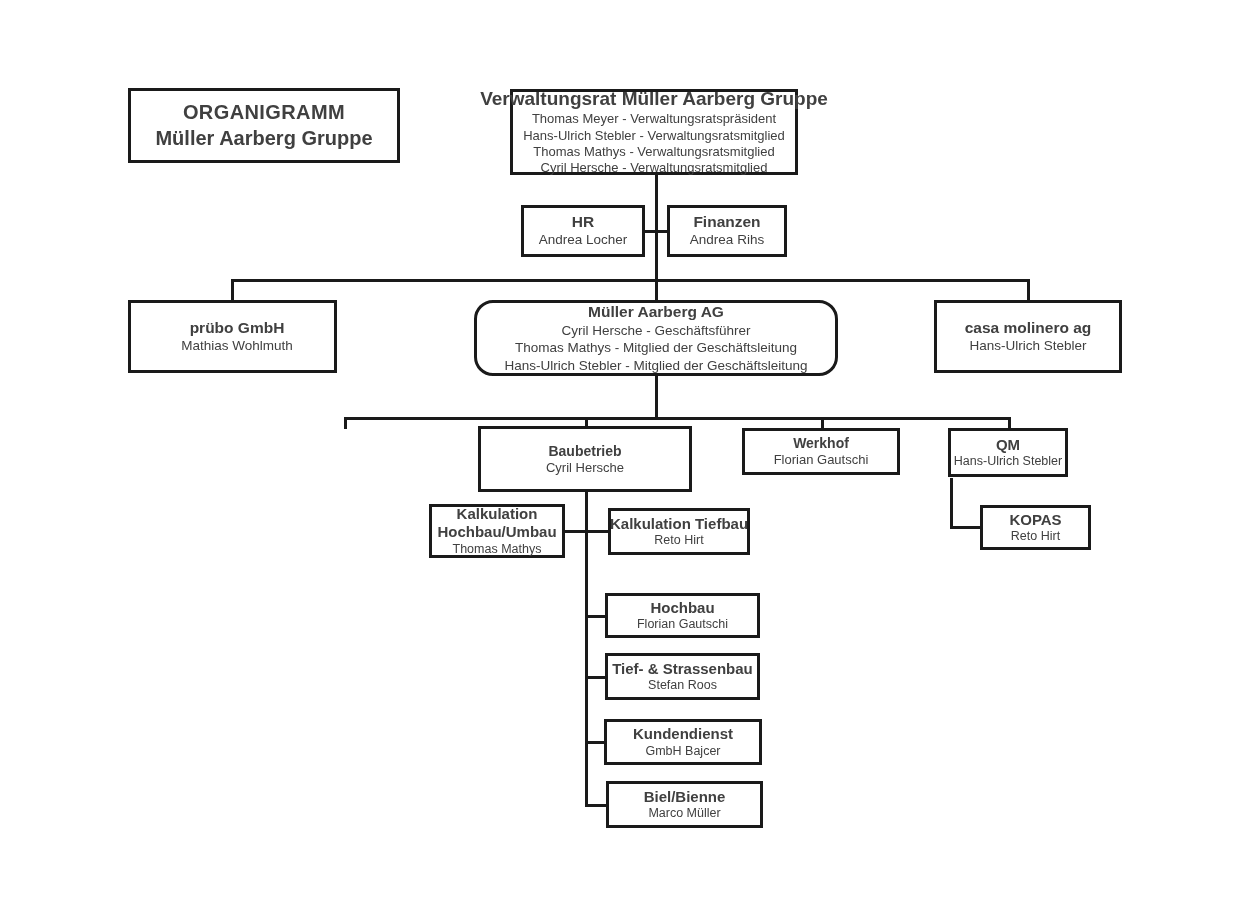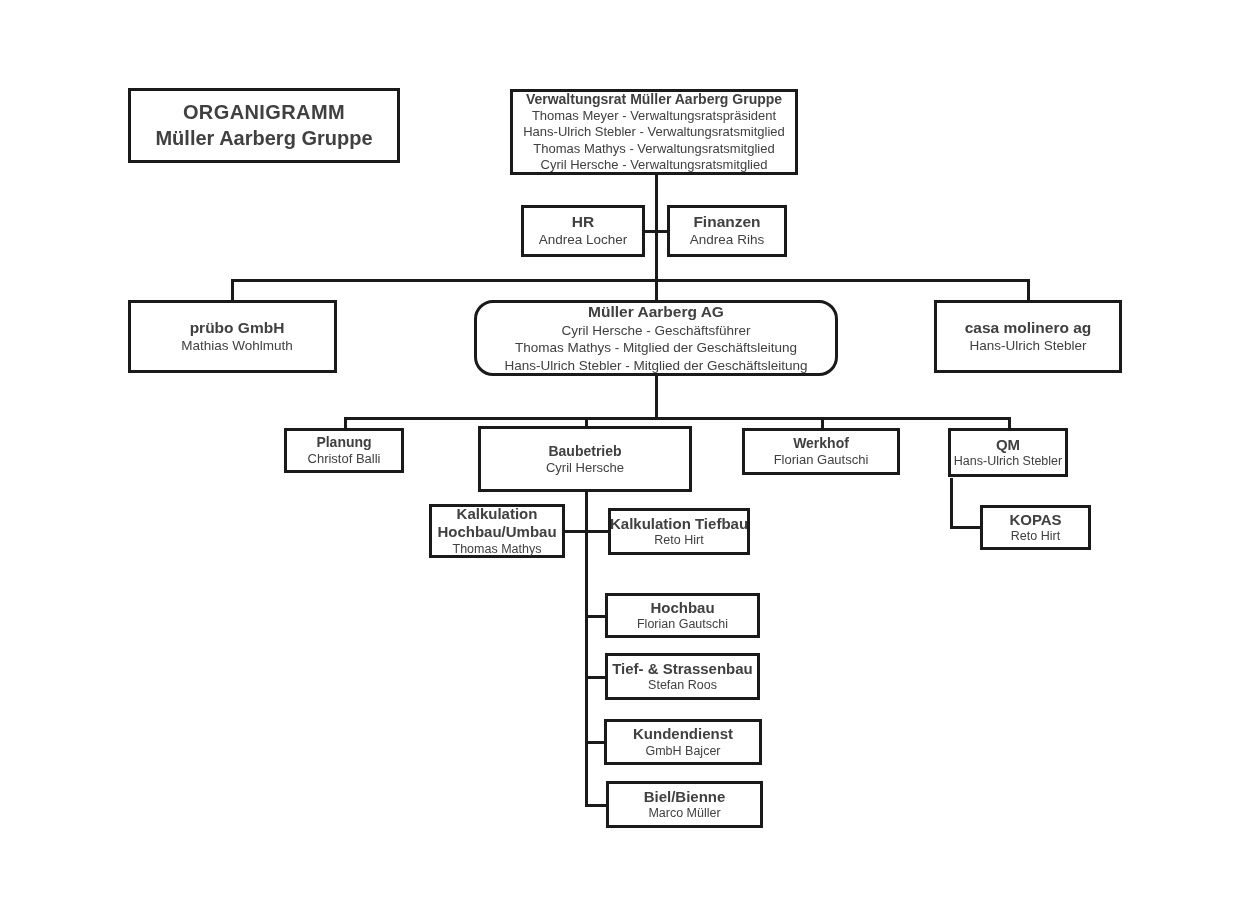--- a/index.html
+++ b/index.html
@@ -55,21 +55,21 @@
     font-weight: bold;
     font-size: 20px;
     letter-spacing: 0.4px;
     line-height: 1.3;
   }
   #legend-box .legend-sub {
     font-weight: bold;
     font-size: 20px;
     line-height: 1.35;
   }
-  .board-title { font-weight: bold; font-size: 14px; line-height: 1.25; white-space: nowrap;}
+  .board-title { font-weight: bold; font-size: 19px; line-height: 1.25; white-space: nowrap;}
   .board-line  { font-weight: normal; font-size: 13px; line-height: 1.26; white-space: nowrap;}
   .ag-title { font-weight: bold; font-size: 15.5px; line-height: 1.3; white-space: nowrap;}
   .ag-line  { font-weight: normal; font-size: 13.5px; line-height: 1.3; white-space: nowrap;}
 
   
   .conn {
     position: absolute;
     background: #1a1a1a;
     z-index: 1;
   }
@@ -142,24 +142,20 @@
     <div class="ag-line">Cyril Hersche - Geschäftsführer</div>
     <div class="ag-line">Thomas Mathys - Mitglied der Geschäftsleitung</div>
     <div class="ag-line">Hans-Ulrich Stebler - Mitglied der Geschäftsleitung</div>
   </div>
 
   <div class="node t-15" style="left:934px; top:300px; width:188px; height:73px;">
     <div class="title">casa molinero ag</div>
     <div class="sub">Hans-Ulrich Stebler</div>
   </div>
 
-  <div class="node t-14" style="left:284px; top:428px; width:120px; height:45px;">
-    <div class="title">Planung</div>
-    <div class="sub">Christof Balli</div>
-  </div>
 
   <div class="node t-14" style="left:478px; top:426px; width:214px; height:66px;">
     <div class="title">Baubetrieb</div>
     <div class="sub">Cyril Hersche</div>
   </div>
 
   <div class="node t-14" style="left:742px; top:428px; width:158px; height:47px;">
     <div class="title">Werkhof</div>
     <div class="sub">Florian Gautschi</div>
   </div>

